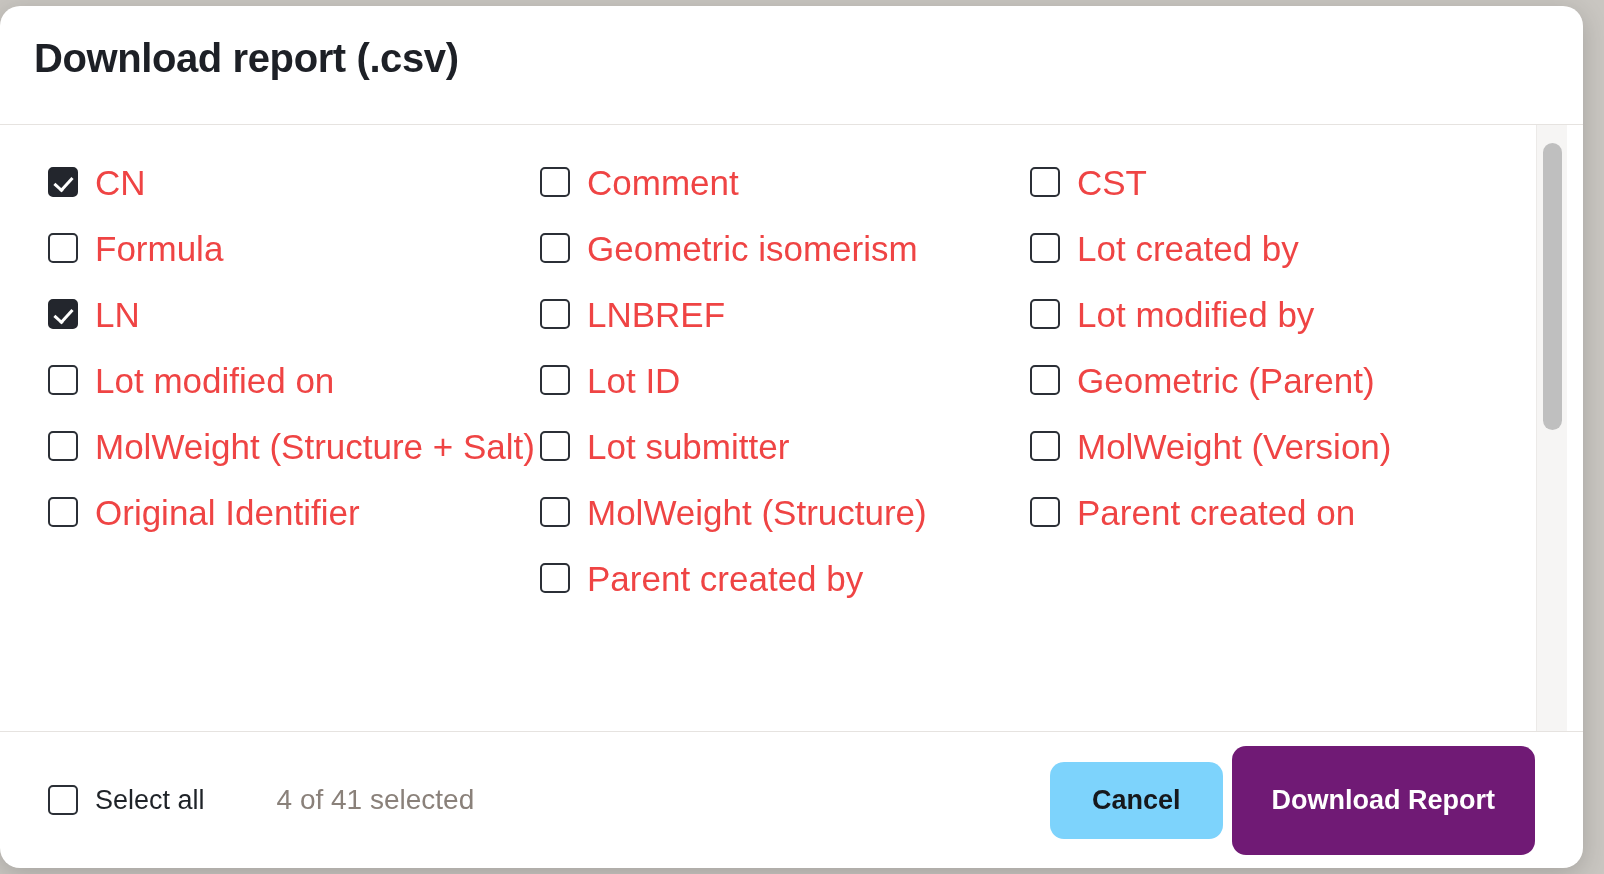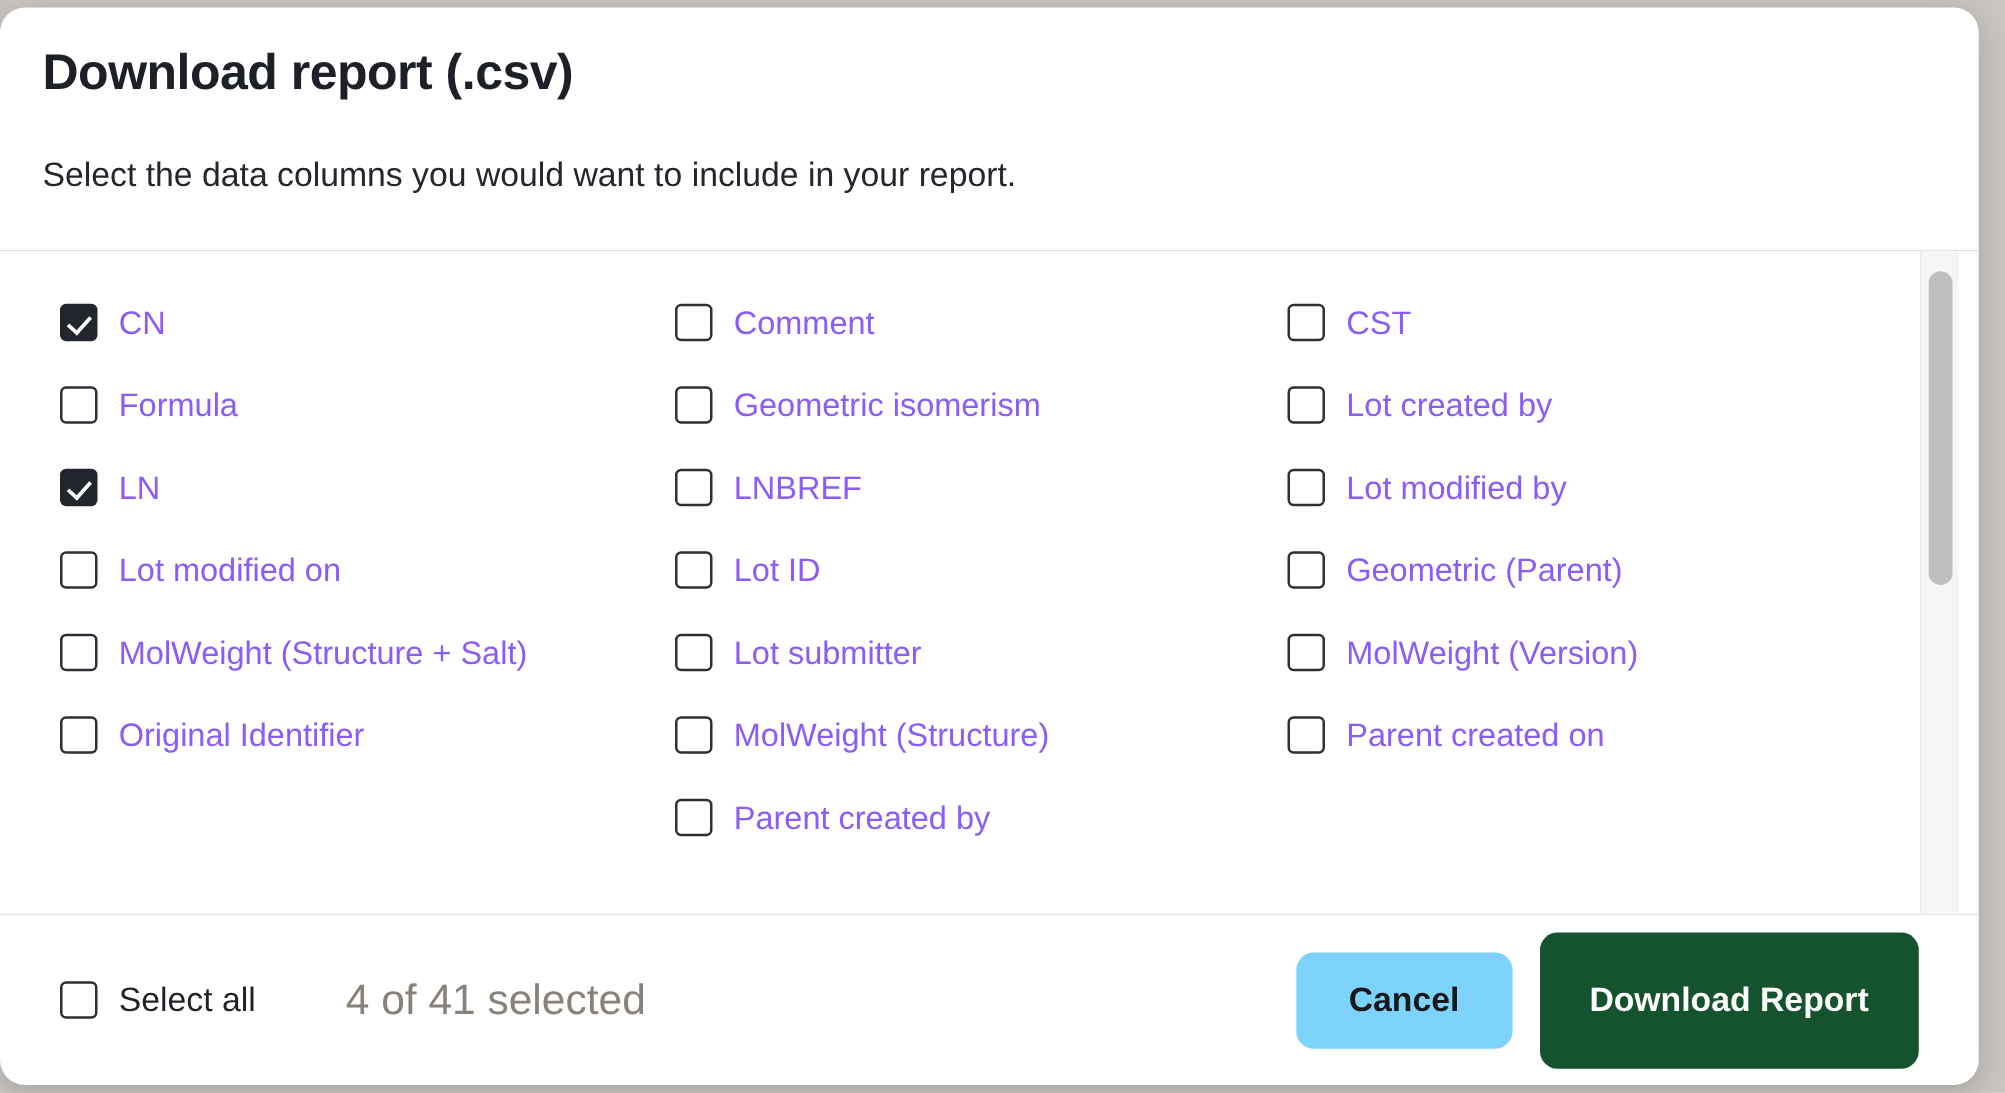--- a/index.html
+++ b/index.html
@@ -112,22 +112,22 @@
     top: 4px;
     width: 8px;
     height: 15px;
     border: solid #ffffff;
     border-width: 0 3.2px 3.2px 0;
     transform: rotate(42deg);
   }
 
   .chk-label {
     margin-left: 17px;
-    font-size: 26px;
-    color: #8b5cf6;
+    font-size: 35px;
+    color: #ef4444;
     white-space: nowrap;
     line-height: 1;
   }
 
   
   .scroll-track {
     position: absolute;
     right: 16px;
     top: 0;
     bottom: 0;
@@ -159,56 +159,55 @@
     align-items: center;
   }
   .select-all-label {
     margin-left: 17px;
     font-size: 27px;
     font-weight: normal;
     color: #1f2328;
   }
   .count-text {
     margin-left: 72px;
-    font-size: 34px;
+    font-size: 28px;
     color: #8a817a;
   }
   .footer-spacer { flex: 1 1 auto; }
 
   .btn {
     border: none;
     font-family: "Liberation Sans", sans-serif;
     font-size: 27px;
     font-weight: bold;
     border-radius: 14px;
     cursor: pointer;
     line-height: 1;
   }
   .btn-cancel {
     background: #7dd3fc;
     color: #16181c;
     padding: 25px 42px;
   }
   .btn-primary {
-    background: #14532d;
+    background: #701a75;
     color: #ffffff;
     padding: 41px 40px;
-    margin-left: 22px;
+    margin-left: 9px;
   }
 </style>
 </head>
 <body>
 
 <div id="backdrop"></div>
 
 <div id="dialog">
 
   <div class="dlg-header">
     <h1 class="dlg-title">Download report (.csv)</h1>
-    <p class="dlg-subtitle">Select the data columns you would want to include in your report.</p>
   </div>
 
   <div class="divider"></div>
 
   <div class="dlg-body">
     <div class="col-grid" id="col-grid">
         <div class="col">
           <div class="chk-row">
             <span class="chk checked"></span>
             <span class="chk-label">CN</span>

